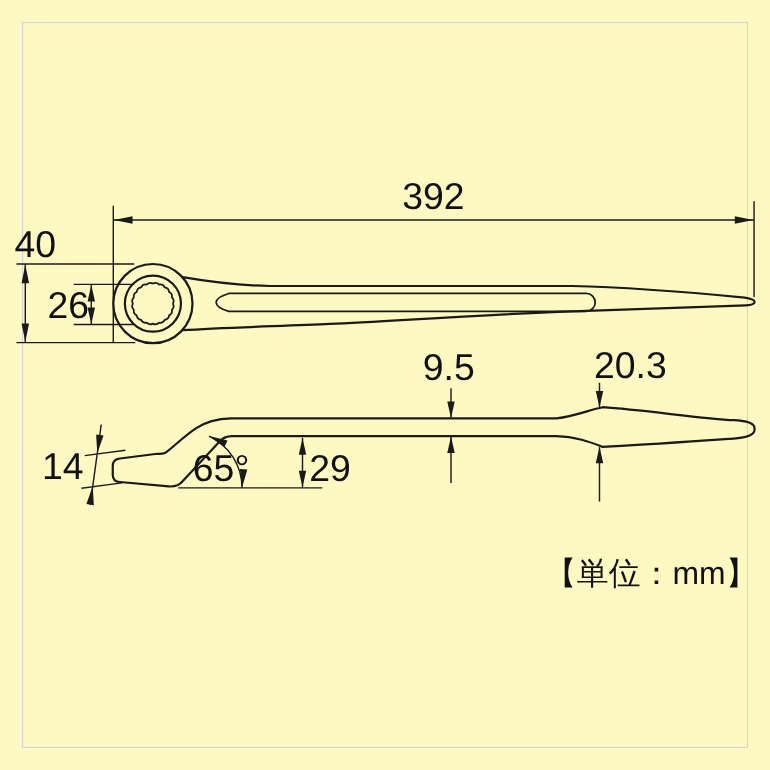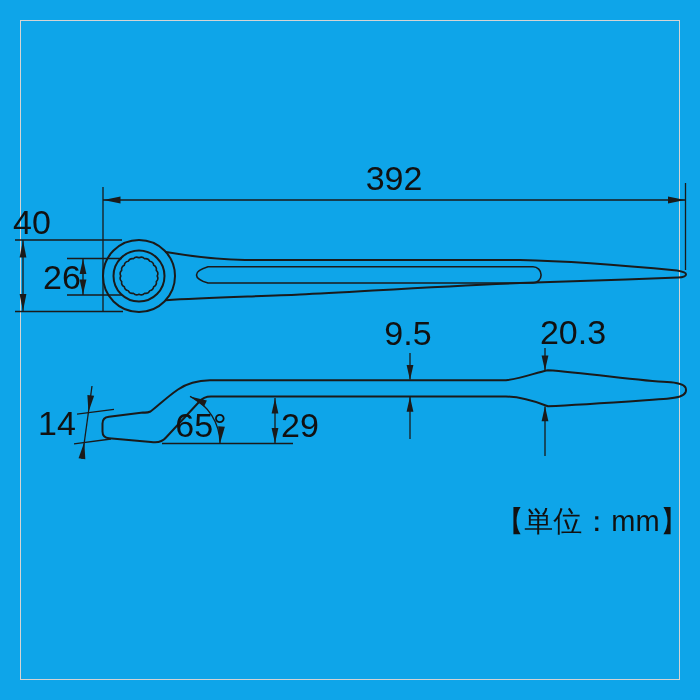--- a/index.html
+++ b/index.html
@@ -1,19 +1,19 @@
 <!DOCTYPE html>
 <html><head>
 <meta charset="utf-8">
 <style>
   html,body{margin:0;padding:0;background:#ffffff;}
   .canvas{
     position:relative;
     width:700px;height:700px;
-    background:#0ea5e9;
+    background:#fef9c3;
     overflow:hidden;
     font-family:"Liberation Sans","DejaVu Sans",sans-serif;
   }
   svg{display:block;}
   text{
     font-family:"Liberation Sans","DejaVu Sans",sans-serif;
     fill:#111111;
   }
   .dim-label{font-size:34px;}
   .unit-label{font-size:29px;}

